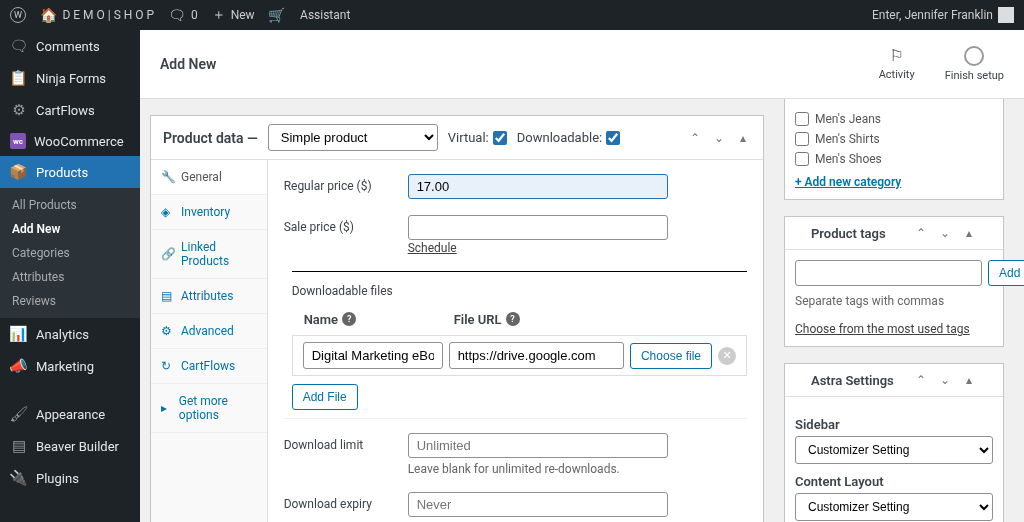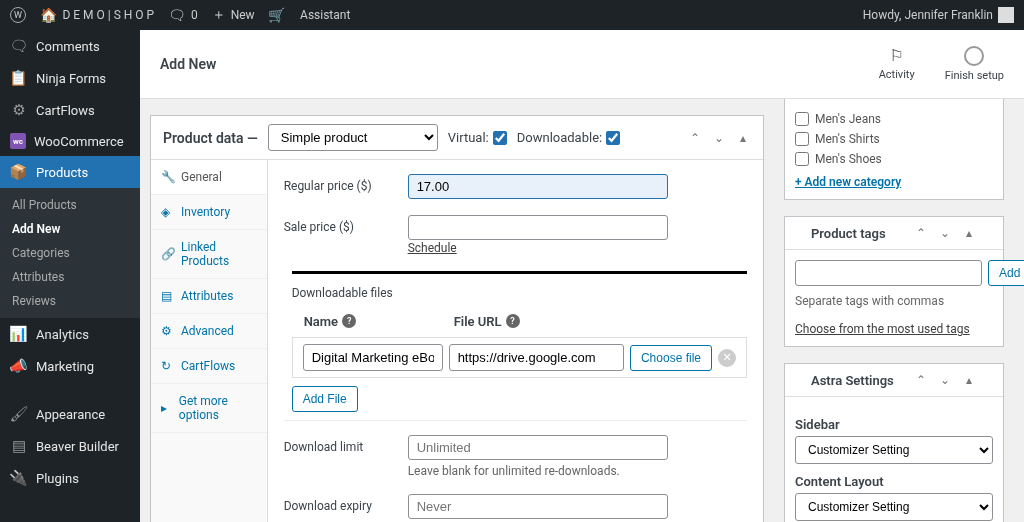--- a/index.html
+++ b/index.html
@@ -63,21 +63,21 @@
     .pd-panel { flex: 1; padding: 14px 16px; }
     
     .form-row { display: flex; align-items: flex-start; margin-bottom: 16px; gap: 14px; }
     .form-label { width: 110px; font-size: 12px; padding-top: 5px; }
     .form-field { flex: 1; }
     .text-input { width: 260px; max-width: 100%; padding: 4px 8px; border: 1px solid #8c8f94; border-radius: 3px; font-size: 13px; }
     .highlight { background: #e8f0fa; border-color: #2271b1 !important; }
     .hint { font-size: 12px; color: #666; margin-top: 4px; }
     .link { color: #404040; text-decoration: underline; cursor: pointer; font-size: 12px; }
     
-    .files-box { border-top: 3px solid #000000; padding-top: 12px; margin-left: 8px; }
+    .files-box { border-top: 1px solid #000000; padding-top: 12px; margin-left: 8px; }
     .files-header { display: flex; padding: 8px 12px; font-size: 13px; font-weight: 600; }
     .fh-name { flex: 0 0 150px; display: flex; gap: 4px; }
     .fh-url { flex: 1; display: flex; gap: 4px; }
     .file-row { display: flex; gap: 6px; align-items: center; padding: 6px 10px; border: 1px solid #ddd; background: #fff; }
     .file-row input { flex: 1; padding: 5px 8px; border: 1px solid #8c8f94; border-radius: 3px; font-size: 13px; min-width: 0; }
     .file-row input:first-of-type { flex: 0 0 140px; }
     .btn { border: 1px solid #0073aa; background: #fff; color: #0073aa; padding: 5px 10px; border-radius: 3px; font-size: 12px; cursor: pointer; }
     .remove-x { width: 18px; height: 18px; border-radius: 50%; background: #ccc; color: #fff; display: flex; align-items: center; justify-content: center; font-size: 11px; cursor: pointer; }
     .help-icon { width: 14px; height: 14px; border-radius: 50%; background: #666; color: #fff; font-size: 9px; display: inline-flex; align-items: center; justify-content: center; }
     
@@ -115,21 +115,21 @@
       </span>
     <span class="admin-bar-item">
         <span class="ab-icon">🛒</span>
       </span>
     <span class="admin-bar-item">
         <span>Assistant</span>
       </span>
   </div>
   <div class="admin-bar-right">
     <span class="admin-bar-item">
-        <span>Howdy, Jennifer Franklin</span>
+        <span>Enter, Jennifer Franklin</span>
         <span class="avatar-sm"></span>
       </span>
   </div>
 </div>
 
 <div class="layout">
 
   <div class="sidebar">
     <div class="menu-item">
         <span class="menu-icon">🗨</span>

